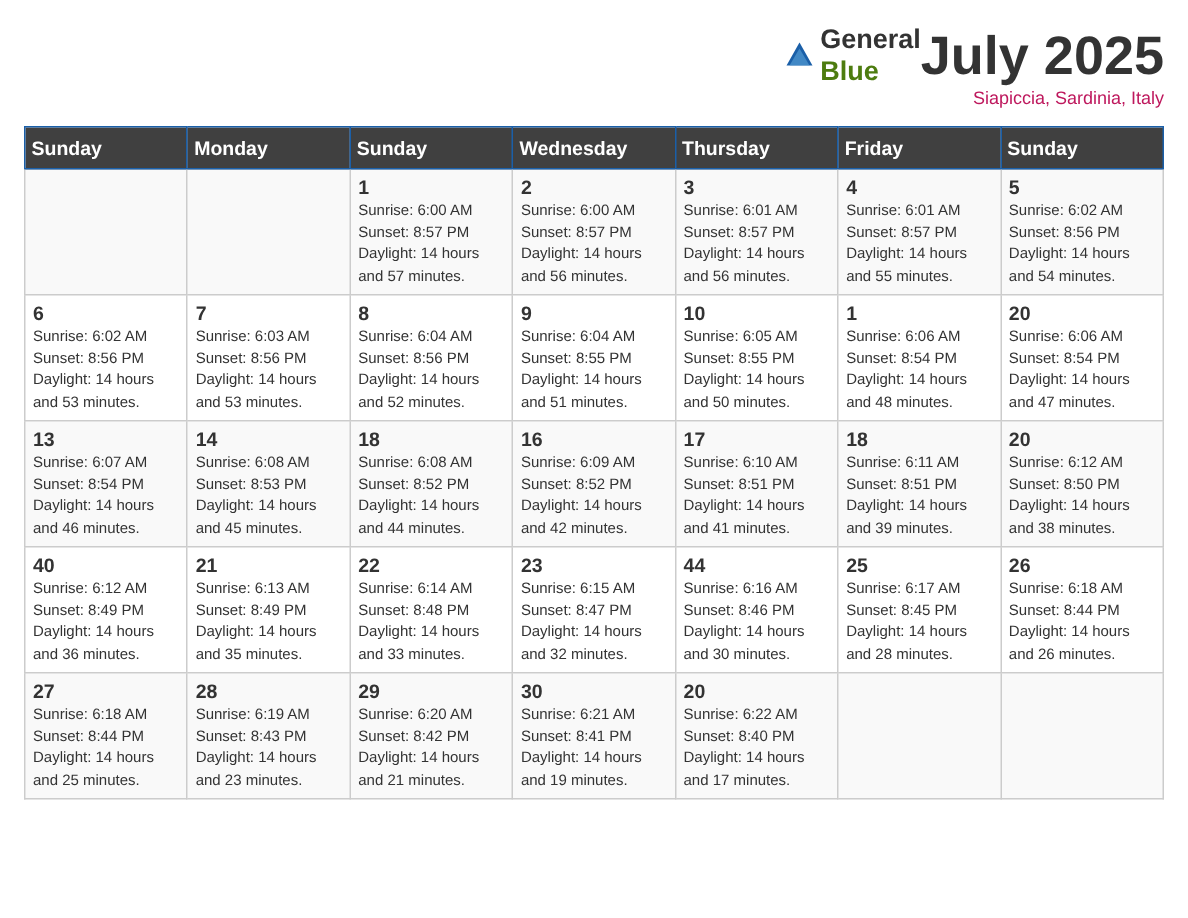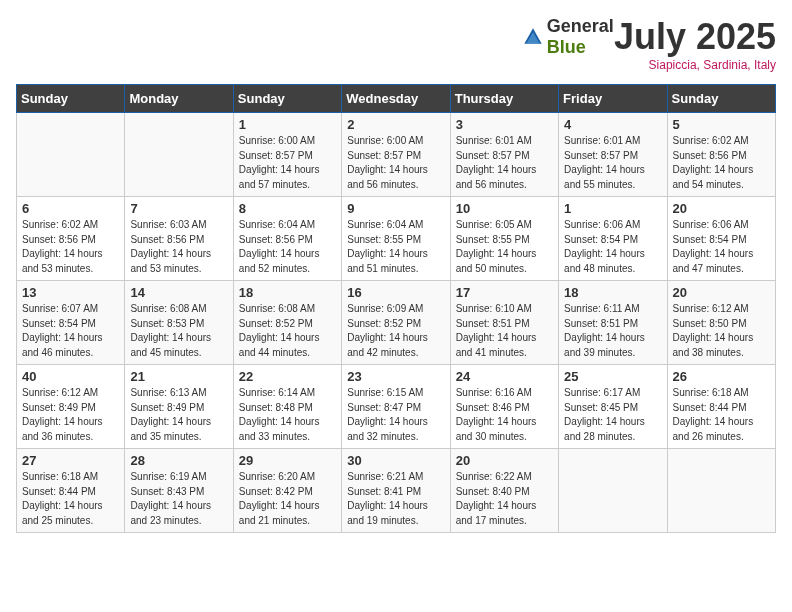--- a/index.html
+++ b/index.html
@@ -219,21 +219,21 @@
         </td>
         <td>
           <span class="day-number">22</span>
           <div class="cell-info">Sunrise: 6:14 AM<br>Sunset: 8:48 PM<br>Daylight: 14 hours and 33 minutes.</div>
         </td>
         <td>
           <span class="day-number">23</span>
           <div class="cell-info">Sunrise: 6:15 AM<br>Sunset: 8:47 PM<br>Daylight: 14 hours and 32 minutes.</div>
         </td>
         <td>
-          <span class="day-number">24</span>
+          <span class="day-number">44</span>
           <div class="cell-info">Sunrise: 6:16 AM<br>Sunset: 8:46 PM<br>Daylight: 14 hours and 30 minutes.</div>
         </td>
         <td>
           <span class="day-number">25</span>
           <div class="cell-info">Sunrise: 6:17 AM<br>Sunset: 8:45 PM<br>Daylight: 14 hours and 28 minutes.</div>
         </td>
         <td>
           <span class="day-number">26</span>
           <div class="cell-info">Sunrise: 6:18 AM<br>Sunset: 8:44 PM<br>Daylight: 14 hours and 26 minutes.</div>
         </td>

